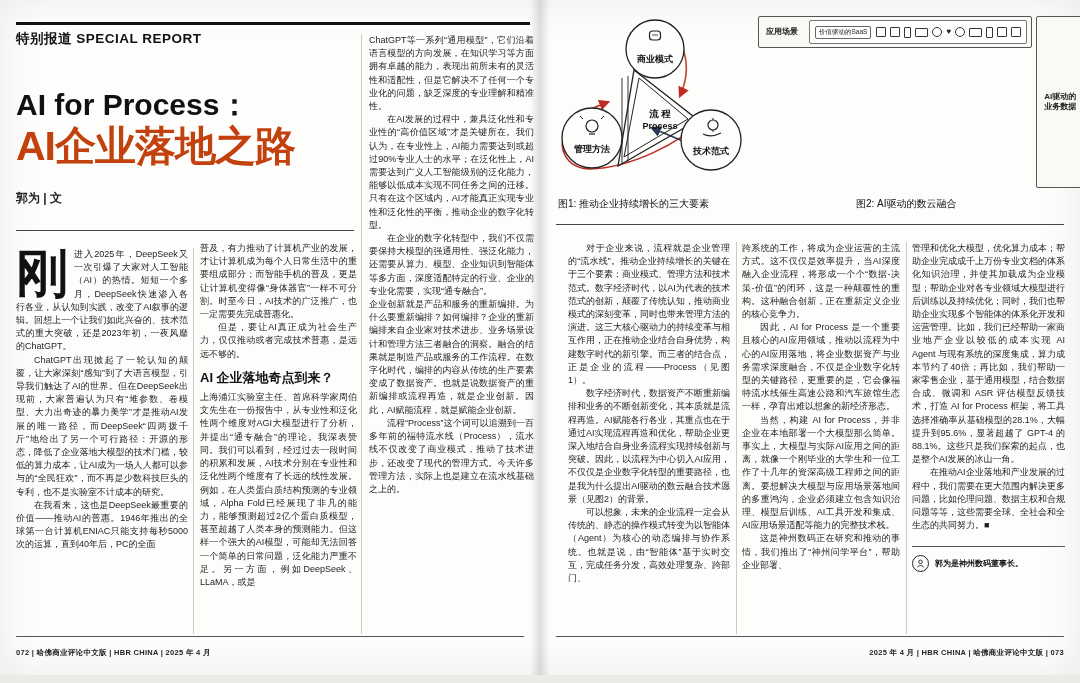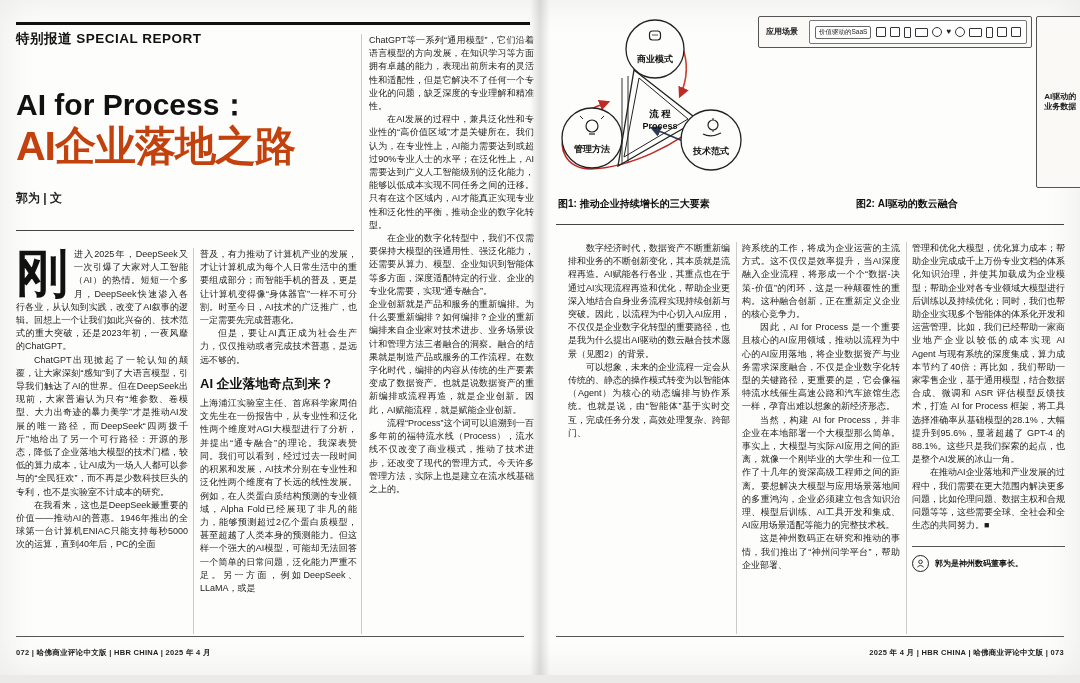--- a/index.html
+++ b/index.html
@@ -16,35 +16,35 @@
           padding-top:5px;font-size:13.5px;font-weight:bold;letter-spacing:.5px;color:#111;}
   .titleblock{position:absolute;left:16px;top:88px;width:338px;}
   .title-en{font-size:30px;font-weight:900;color:#111;line-height:1.1;}
   .title-cn{font-size:41px;font-weight:900;color:#c2410c;line-height:1.15;letter-spacing:-1px;margin-top:2px;}
   .byline{margin-top:20px;font-size:12px;font-weight:bold;color:#222;}
   .title-rule{position:absolute;left:16px;top:230px;width:338px;border-top:1px solid #444;}
   .col{position:absolute;overflow:hidden;}
   .col p{margin:0;text-indent:2em;text-align:justify;font-size:9px;line-height:13.2px;color:#1d1d1d;}
   .col p.noind{text-indent:0;}
   .lp-c1{left:16px;top:248px;width:172px;height:386px;}
-  .lp-c2{left:200px;top:248px;width:157px;height:386px;}
+  .lp-c2{left:200px;top:242px;width:157px;height:386px;}
   .lp-c3{left:369px;top:34px;width:165px;height:600px;}
   .vdiv{position:absolute;border-left:1px solid #cdcbc7;}
   .vd1{left:193px;top:248px;height:386px;}
   .vd2{left:361px;top:34px;height:600px;}
   .dropcap{float:left;font-size:52px;line-height:44px;font-weight:900;margin:3px 6px 0 0;color:#111;}
   .h2{font-size:13px;font-weight:bold;color:#111;margin:9px 0 5px;line-height:1.25;}
   .h2 .l2{display:block;}
   .bottomrule{position:absolute;left:16px;top:636px;width:508px;border-top:1px solid #555;}
   .footer{position:absolute;top:648px;font-size:7.5px;font-weight:bold;color:#222;letter-spacing:.3px;}
   .f-l{left:16px;} .f-r{right:16px;text-align:right;}
 
   
   .fig1{position:absolute;left:16px;top:16px;width:196px;height:172px;}
-  .figcap{position:absolute;top:197px;font-size:10px;font-weight:bold;color:#111;}
+  .figcap{position:absolute;top:197px;font-size:10px;font-weight:normal;color:#111;}
   .cap1{left:18px;} .cap2{left:316px;}
   .rp-rule{position:absolute;left:16px;top:224px;width:508px;border-top:1.5px solid #444;}
   .rp-c1{left:28px;top:242px;width:162px;height:392px;}
   .rp-c2{left:202px;top:242px;width:158px;height:392px;}
   .rp-c3{left:372px;top:242px;width:153px;height:392px;}
   .vd3{left:196px;top:242px;height:392px;}
   .vd4{left:366px;top:242px;height:392px;}
   .bio{margin-top:14px;border-top:1px solid #555;padding-top:8px;display:flex;align-items:center;gap:6px;}
   .bio-ic{width:15px;height:15px;border:1.3px solid #222;border-radius:50%;flex:0 0 auto;
           display:flex;align-items:center;justify-content:center;}
@@ -313,20 +313,21 @@
           </div>
         </div>
       </div>
     </div>
 
     <div class="figcap cap1">图1: 推动企业持续增长的三大要素</div>
     <div class="figcap cap2">图2: AI驱动的数云融合</div>
     <div class="rp-rule"></div>
 
     <div class="col rp-c1">
+      <p>对于企业来说，流程就是企业管理的“流水线”。推动企业持续增长的关键在于三个要素：商业模式、管理方法和技术范式。数字经济时代，以AI为代表的技术范式的创新，颠覆了传统认知，推动商业模式的深刻变革，同时也带来管理方法的演进。这三大核心驱动力的持续变革与相互作用，正在推动企业结合自身优势，构建数字时代的新引擎。而三者的结合点，正是企业的流程——Process（见图1）。</p>
       <p>数字经济时代，数据资产不断重新编排和业务的不断创新变化，其本质就是流程再造。AI赋能各行各业，其重点也在于通过AI实现流程再造和优化，帮助企业更深入地结合自身业务流程实现持续创新与突破。因此，以流程为中心切入AI应用，不仅仅是企业数字化转型的重要路径，也是我为什么提出AI驱动的数云融合技术愿景（见图2）的背景。</p>
       <p>可以想象，未来的企业流程一定会从传统的、静态的操作模式转变为以智能体（Agent）为核心的动态编排与协作系统。也就是说，由“智能体”基于实时交互，完成任务分发，高效处理复杂、跨部门、</p>
     </div>
     <div class="vdiv vd3"></div>
 
     <div class="col rp-c2">
       <p class="noind">跨系统的工作，将成为企业运营的主流方式。这不仅仅是效率提升，当AI深度融入企业流程，将形成一个个“数据-决策-价值”的闭环，这是一种颠覆性的重构。这种融合创新，正在重新定义企业的核心竞争力。</p>
       <p>因此，AI for Process 是一个重要且核心的AI应用领域，推动以流程为中心的AI应用落地，将企业数据资产与业务需求深度融合，不仅是企业数字化转型的关键路径，更重要的是，它会像福特流水线催生高速公路和汽车旅馆生态一样，孕育出难以想象的新经济形态。</p>
       <p>当然，构建 AI for Process，并非企业在本地部署一个大模型那么简单。事实上，大模型与实际AI应用之间的距离，就像一个刚毕业的大学生和一位工作了十几年的资深高级工程师之间的距离。要想解决大模型与应用场景落地间的多重鸿沟，企业必须建立包含知识治理、模型后训练、AI工具开发和集成、AI应用场景适配等能力的完整技术栈。</p>
       <p>这是神州数码正在研究和推动的事情，我们推出了“神州问学平台”，帮助企业部署、</p>

